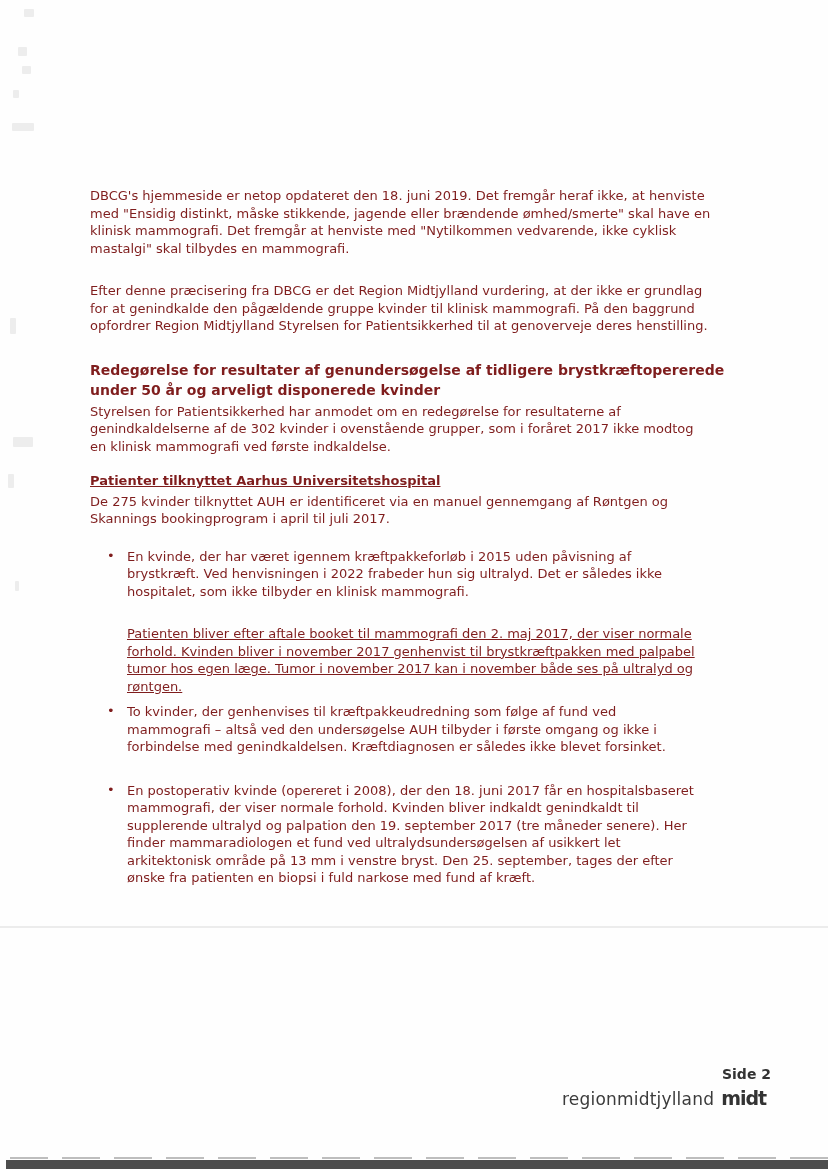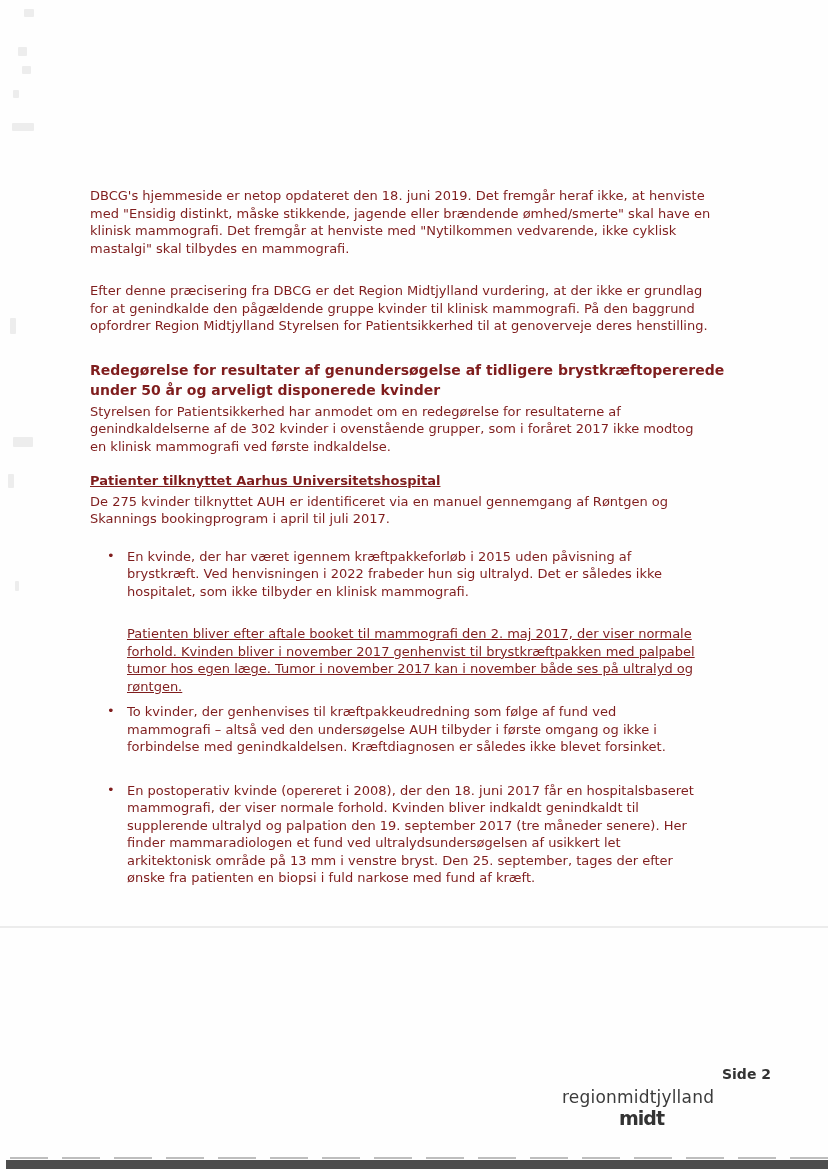--- a/index.html
+++ b/index.html
@@ -57,23 +57,22 @@
     position: absolute;
     top: 1066px; right: 57px;
     font-size: 14px;
     font-weight: bold;
     color: #333333;
   }
   .logo {
     position: absolute;
     top: 1087px; left: 562px;
     display: flex;
-    align-items: center;
+    align-items: flex-end;
     color: #3b3b3b;
-    flex-direction: column;
   }
   .logo-text {
     font-size: 17px;
     letter-spacing: 0.2px;
   }
   .logo-brand {
     font-size: 19px;
     font-weight: bold;
     letter-spacing: -1px;
     margin-left: 7px;

